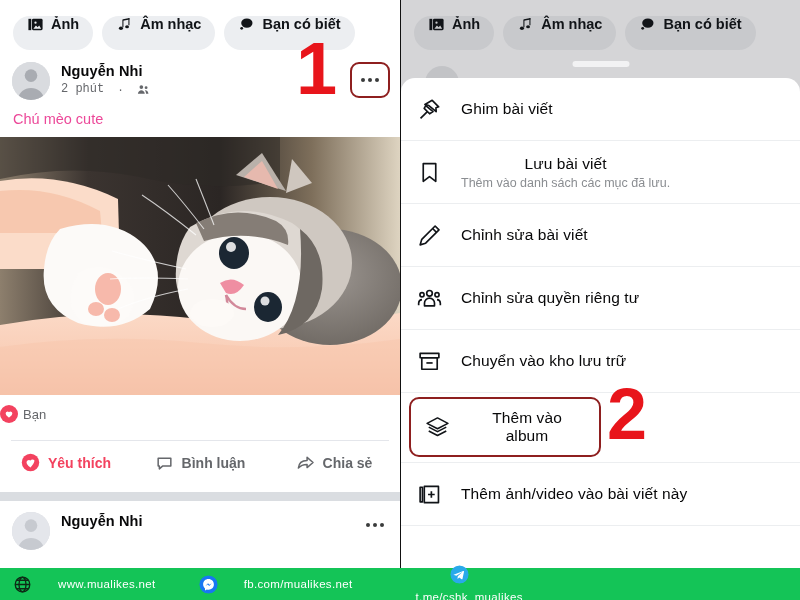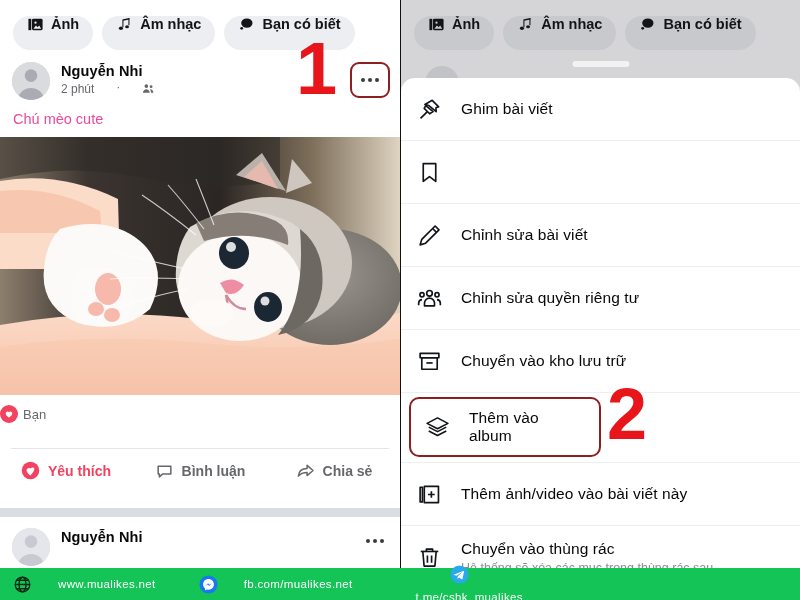--- a/index.html
+++ b/index.html
@@ -44,21 +44,21 @@
   .avatar {
     width: 38px; height: 38px; border-radius: 50%;
     background: #d9dbdf; flex: none; overflow: hidden;
     display: flex; align-items: flex-end; justify-content: center;
   }
   .avatar svg { width: 38px; height: 38px; display: block; }
   .post-meta { margin-left: 11px; padding-top: 1px; }
   .post-author { font-size: 14.5px; font-weight: 700; color: #080809; letter-spacing: .1px; }
   .post-sub {
     font-size: 12px; color: #65676b; margin-top: 3px;
-    display: flex; align-items: flex-start; gap: 22px;
+    display: flex; align-items: flex-end; gap: 13px; font-family: Liberation Mono, monospace;
   }
   .dot-sep { font-size: 11px; line-height: 1; }
   .globe-friends { width: 13px; height: 13px; display: block; }
 
   .more-btn {
     position: absolute; right: 10px; top: 12px;
     width: 40px; height: 36px;
     border: 2px solid #8e1f1f; border-radius: 9px;
     display: flex; align-items: center; justify-content: center;
     gap: 3px; background: #fff;
@@ -81,21 +81,21 @@
   .heart-badge {
     width: 18px; height: 18px; border-radius: 50%;
     background: #f3425f; display:flex; align-items:center; justify-content:center; flex:none;
   }
   .heart-badge svg { width: 10px; height: 10px; display:block; }
   .react-summary-label { font-size: 13px; color: #65676b; }
 
   .react-bar {
     display: flex; align-items: center;
     border-top: 1px solid #e4e6eb;
-    height: 44px; margin: 16px 11px; gap: 24px;
+    height: 44px; margin: 8px 11px; gap: 24px;
   }
   .react-act {
     flex: 1; display: flex; align-items: center; justify-content: center; gap: 8px;
     font-size: 14px; font-weight: 600; color: #65676b;
   }
   .react-act.active { color: #f3425f; }
   .react-act svg { width: 19px; height: 19px; display:block; }
 
   .feed-gap { height: 9px; background: #dadde1; }
 
@@ -114,20 +114,21 @@
   }
   .sheet {
     position: absolute; left: 0; top: 78px; width: 399px; height: 490px;
     background: #fff; border-radius: 14px 14px 0 0; overflow: hidden;
   }
   .menu-item {
     display: flex; align-items: center;
     min-height: 63px; padding: 9px 16px;
     border-bottom: 1px solid #eceef0;
     position: relative;
+    text-align: center;
   }
   .menu-ico { width: 30px; flex: none; display:flex; align-items:center; justify-content:flex-start; }
   .menu-ico svg { width: 25px; height: 25px; display: block; }
   .menu-text { margin-left: 14px; }
   .menu-title { font-size: 15.5px; color: #080809; letter-spacing: .1px; }
   .menu-desc { font-size: 12.5px; color: #8a8d91; margin-top: 3px; }
 
   .menu-item.highlight {
     border: 2px solid #8e1f1f; border-radius: 10px;
     margin: 2px 8px; padding: 9px 14px; min-height: 60px;
@@ -382,20 +383,24 @@
           <div class="menu-title">Ghim bài viết</div>
         </div>
       </div>
 
       <div class="menu-item">
         <span class="menu-ico">
           <svg viewBox="0 0 24 24" fill="none" stroke="#111418" stroke-width="1.6" stroke-linejoin="round">
             <path d="M6 3.5h12v17l-6-4.6-6 4.6z"></path>
           </svg>
         </span>
+        <div class="menu-text">
+          <div class="menu-title">Lưu bài viết</div>
+          <div class="menu-desc">Thêm vào danh sách các mục đã lưu.</div>
+        </div>
       </div>
 
       <div class="menu-item">
         <span class="menu-ico">
           <svg viewBox="0 0 24 24" fill="none" stroke="#111418" stroke-width="1.6" stroke-linejoin="round">
             <path d="M17.4 2.9l3.7 3.7L8.3 19.4 3 21l1.6-5.3z"></path>
             <path d="M15 5.3l3.7 3.7"></path>
           </svg>
         </span>
         <div class="menu-text">
@@ -453,34 +458,20 @@
             <path d="M3 5h2.2v14H3z"></path>
             <rect x="7" y="4.2" width="13.6" height="15.6"></rect>
             <path d="M13.8 8.8v6.4M10.6 12h6.4"></path>
           </svg>
         </span>
         <div class="menu-text">
           <div class="menu-title">Thêm ảnh/video vào bài viết này</div>
         </div>
       </div>
 
-      <div class="menu-item">
-        <span class="menu-ico">
-          <svg viewBox="0 0 24 24" fill="none" stroke="#111418" stroke-width="1.6" stroke-linejoin="round">
-            <path d="M3.6 6.2h16.8"></path>
-              <path d="M9 6.2V4h6v2.2"></path>
-            <path d="M5.6 6.2l1.2 14h10.4l1.2-14"></path>
-            <path d="M10 10v7M14 10v7"></path>
-          </svg>
-        </span>
-        <div class="menu-text">
-          <div class="menu-title">Chuyển vào thùng rác</div>
-          <div class="menu-desc">Hệ thống sẽ xóa các mục trong thùng rác sau</div>
-        </div>
-      </div>
     </div>
   </div>
 
   <div class="panel-divider"></div>
 
   <div class="step-num" id="step-1">1</div>
   <div class="step-num" id="step-2">2</div>
 
   <div id="footer">
 

